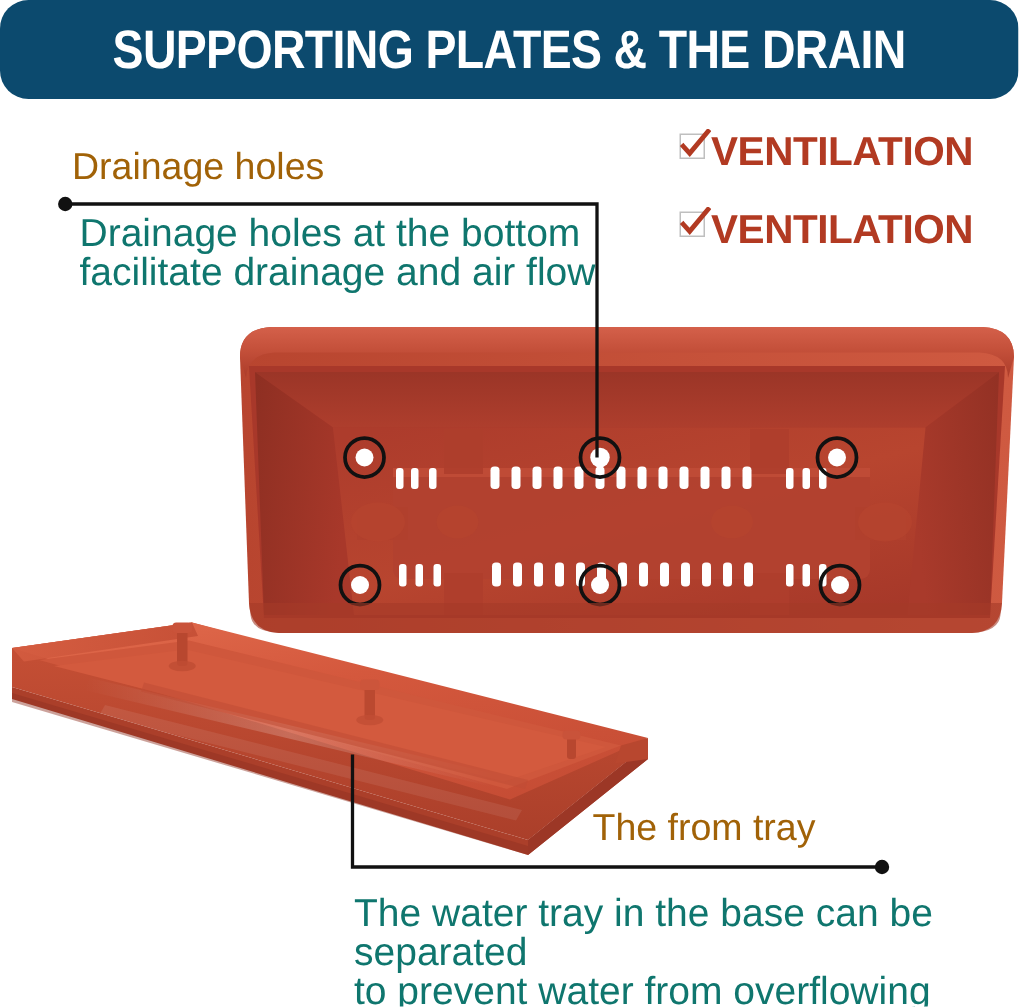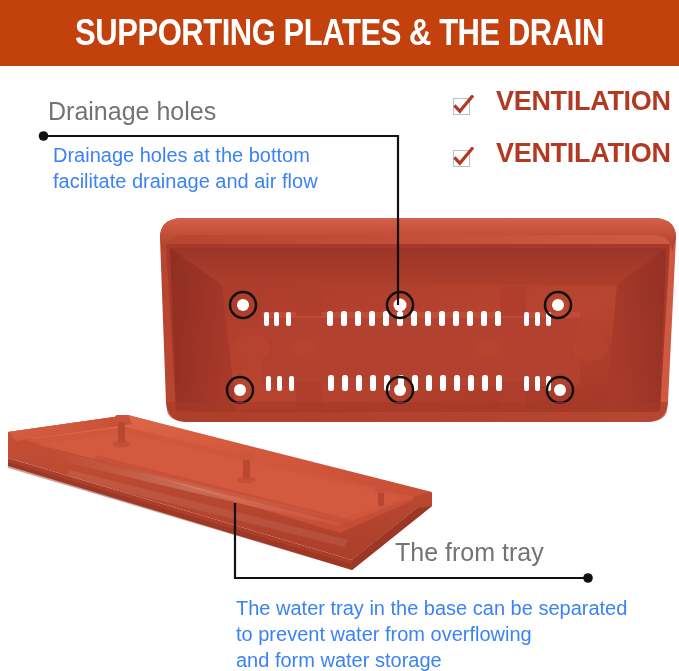--- a/index.html
+++ b/index.html
@@ -8,63 +8,63 @@
     background:#ffffff;
     font-family:"Liberation Sans", sans-serif;
     overflow:hidden;
     position:relative;
   }
   #stage{position:absolute;left:0;top:0;width:679px;height:671px;overflow:hidden;}
 
   
   .banner{
     position:absolute;left:0;top:0;width:679px;height:66px;
-    background:#c2410c;
-    display:flex;align-items:center;justify-content:center;
+    background:#0c4a6e;
+    display:flex;align-items:center;justify-content:center;border-radius:19px;
   }
   .banner-title{
     color:#ffffff;
     font-size:36px;
     font-weight:bold;
     letter-spacing:-0.5px;
     transform:scaleX(0.86);
     transform-origin:center center;
     white-space:nowrap;
     font-family:"Liberation Sans", sans-serif;
   }
 
   
   .callout-head{
     position:absolute;
-    color:#737373;
+    color:#a16207;
     font-size:25px;
     font-weight:400;
     white-space:nowrap;
     font-family:"Liberation Sans", sans-serif;
   }
   .callout-body{
     position:absolute;
-    color:#3b82f6;
-    font-size:20px;
+    color:#0f766e;
+    font-size:26px;
     line-height:26px;
     white-space:pre-line;
     font-family:"Liberation Sans", sans-serif;
   }
   #head-top{left:48px;top:97px;}
   #body-top{left:53px;top:142px;}
   #head-bottom{left:395px;top:538px;}
   #body-bottom{left:236px;top:595px;}
 
   
   #leaders{position:absolute;left:0;top:0;width:679px;height:671px;pointer-events:none;}
 
   
   .feature{
     position:absolute;
-    display:flex;align-items:flex-end;gap:22px;
+    display:flex;align-items:flex-start;gap:0;
     white-space:nowrap;
   }
   #feat-0{left:452px;top:86px;}
   #feat-1{left:452px;top:138px;}
   .chk{
     position:relative;
     width:22px;height:22px;
     flex:0 0 auto;
   }
   .chk .box{

